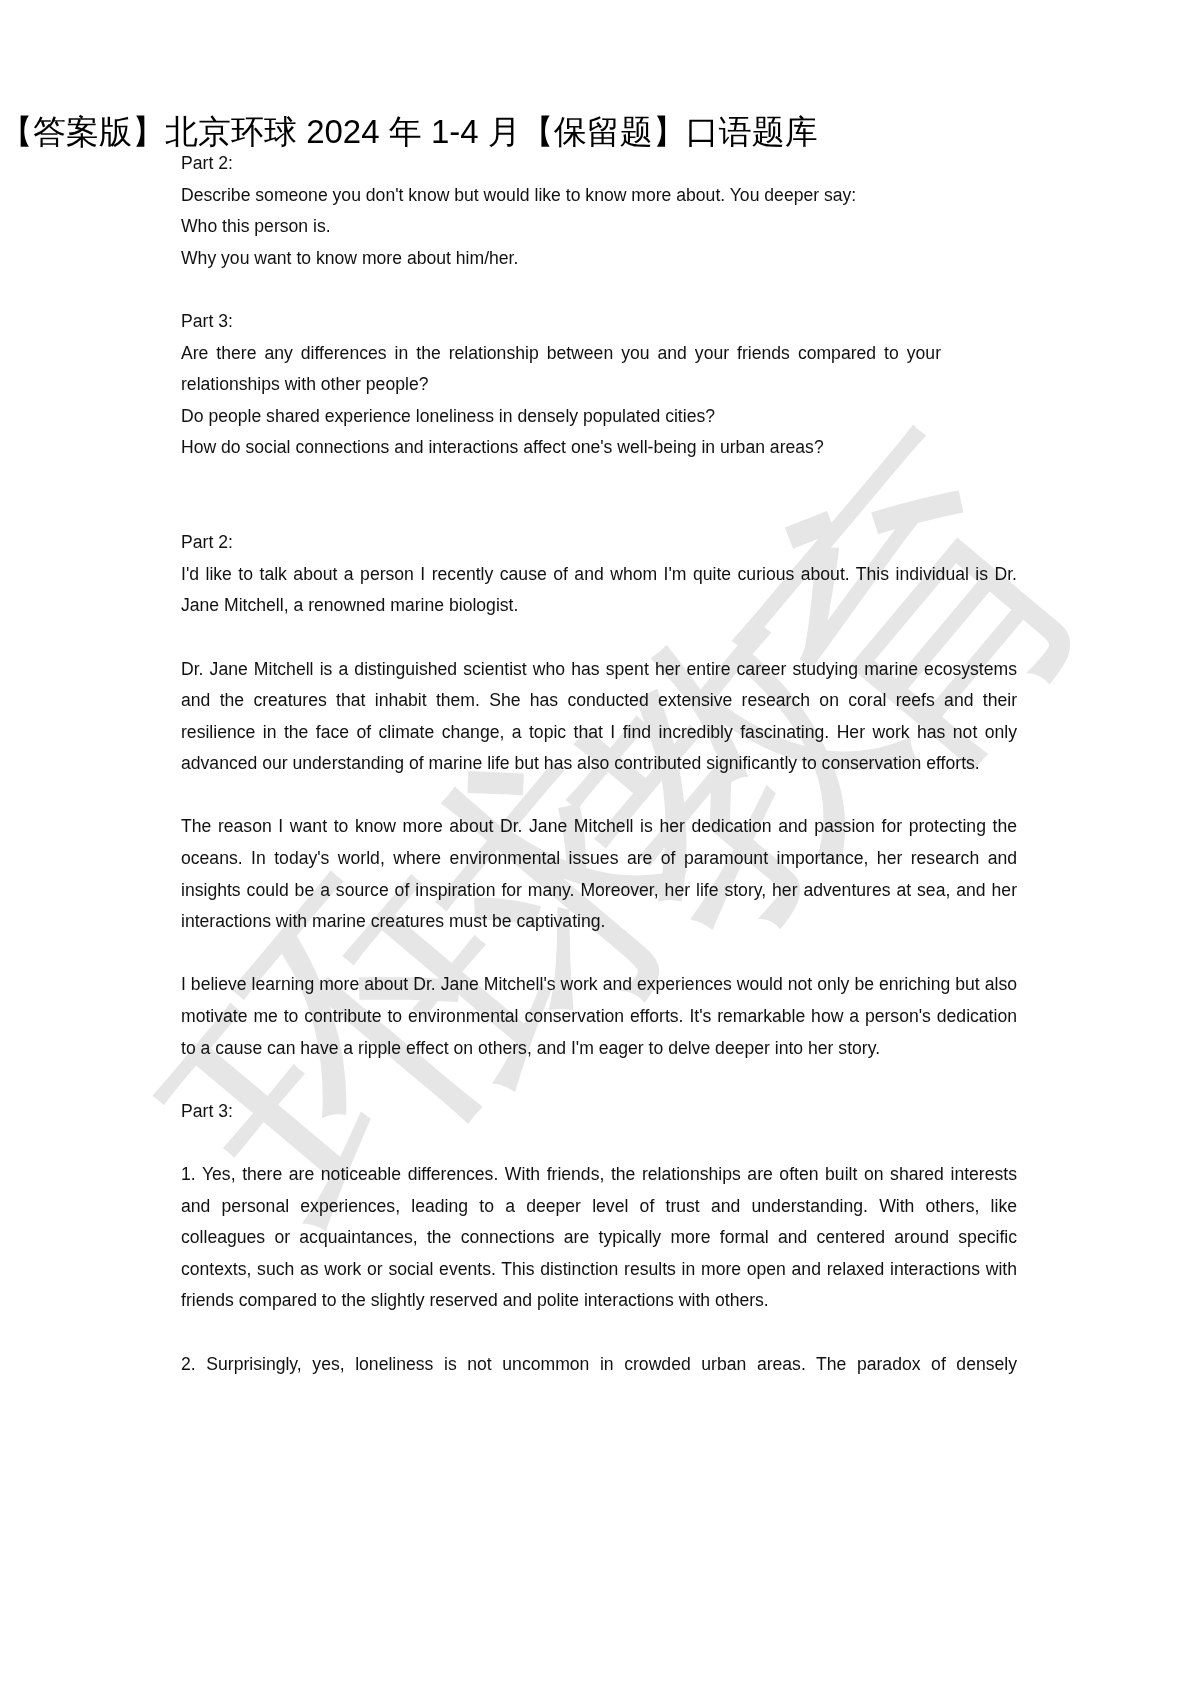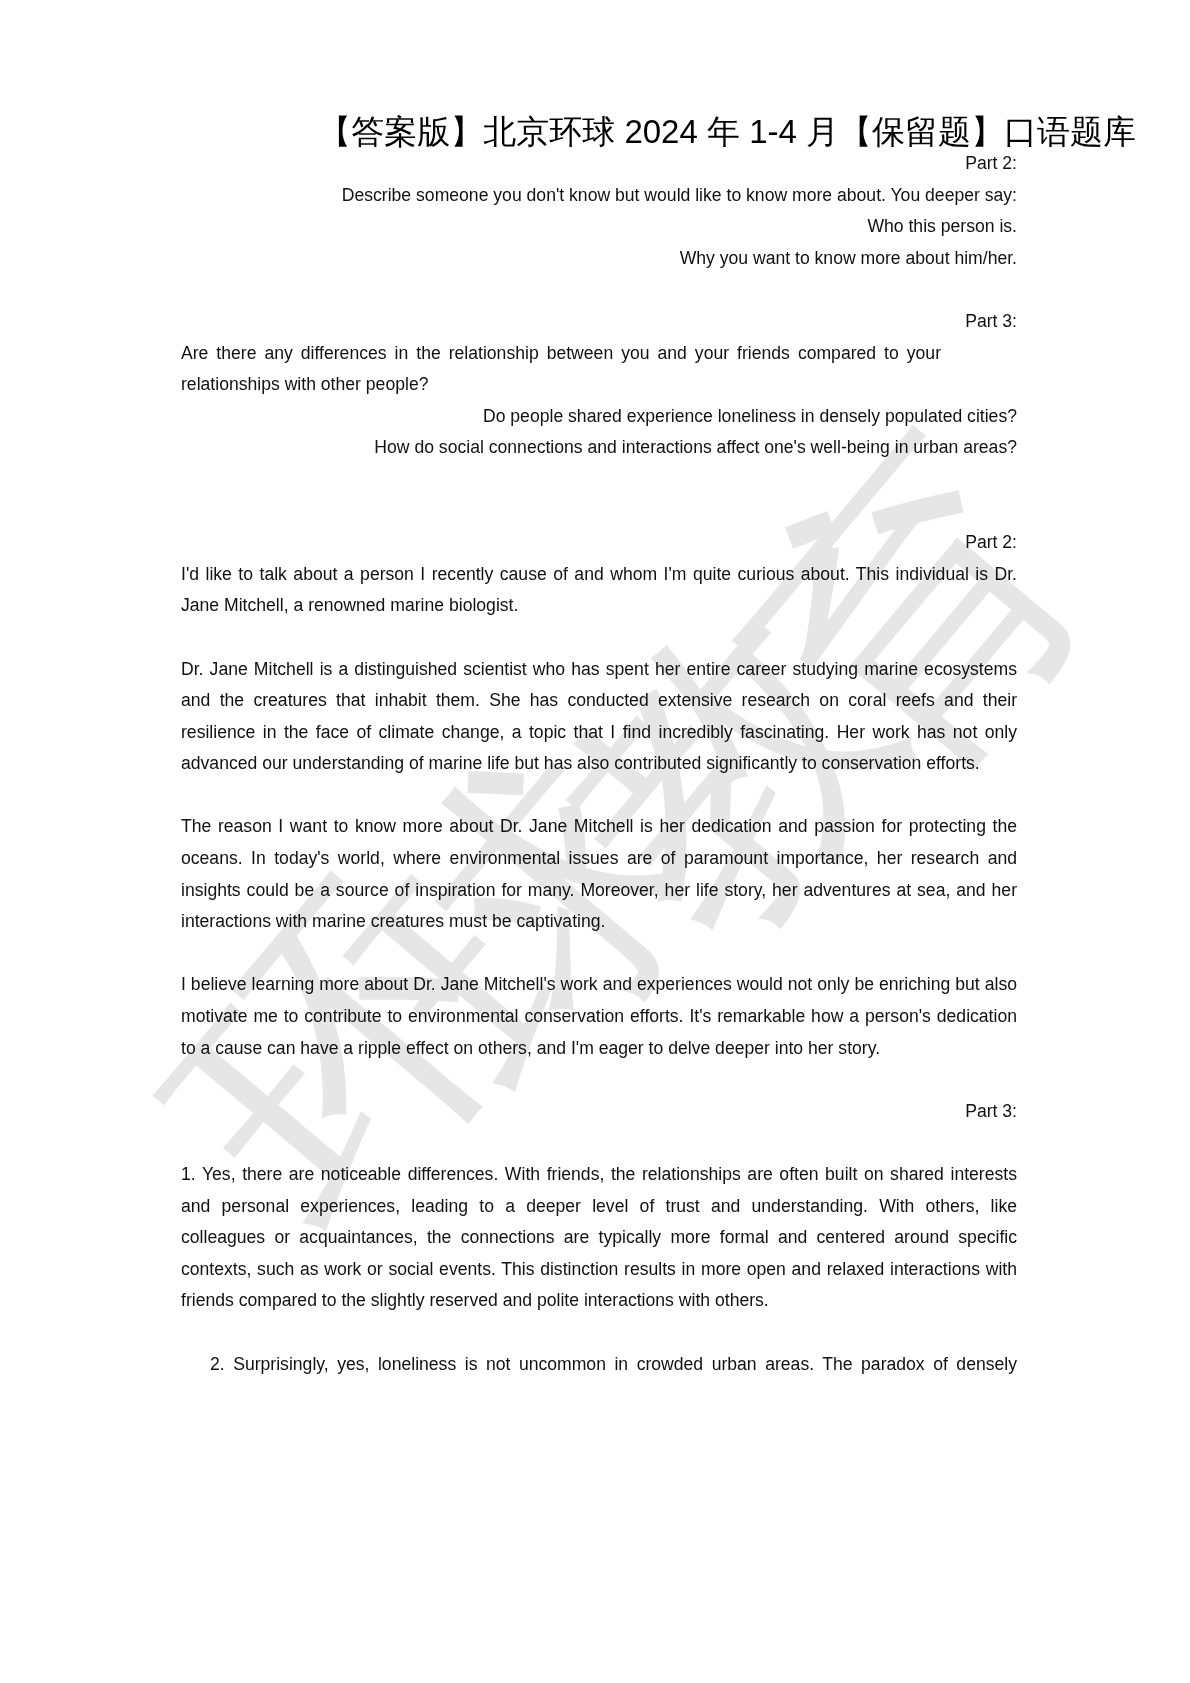--- a/index.html
+++ b/index.html
@@ -1,23 +1,23 @@
 <!DOCTYPE html>
 <html><head>
 <meta charset="utf-8">
 <style>
   html, body { margin: 0; padding: 0; background: #ffffff; }
   body { width: 1190px; height: 1683px; position: relative; overflow: hidden;
          font-family: "Liberation Sans", "DejaVu Sans", sans-serif; color: #111; }
   .page { position: absolute; left: 0; top: 0; width: 1190px; height: 1683px; }
-  .title { position: absolute; left: 0; top: 88px; width: 1136px; text-align: right;
+  .title { position: absolute; left: 0; top: 88px; width: 1136px; text-align: left;
            font-size: 33px; font-weight: normal; letter-spacing: 0px; color: #000; }
   .body { position: absolute; left: 181px; top: 148px; width: 836px;
           font-size: 17.6px; line-height: 31.6px; color: #111; z-index: 2; }
-  .line { white-space: nowrap; text-align: right; }
+  .line { white-space: nowrap; }
   .para { text-align: justify; text-align-last: left; }
   .gap1 { height: 31.6px; }
   .gap2 { height: 63.2px; }
   .watermark { position: absolute; left: 150px; top: 440px; width: 900px; height: 820px;
                z-index: 1; pointer-events: none; }
   .wm-char { position: absolute; font-size: 300px; color: #e6e6e6; line-height: 1;
              font-family: "DejaVu Sans", sans-serif; transform: rotate(-50deg); }
 </style>
 </head>
 <body>
@@ -56,17 +56,17 @@
       <div class="para">Dr. Jane Mitchell is a distinguished scientist who has spent her entire career studying marine ecosystems and the creatures that inhabit them. She has conducted extensive research on coral reefs and their resilience in the face of climate change, a topic that I find incredibly fascinating. Her work has not only advanced our understanding of marine life but has also contributed significantly to conservation efforts.</div>
       <div class="gap1"></div>
       <div class="para">The reason I want to know more about Dr. Jane Mitchell is her dedication and passion for protecting the oceans. In today's world, where environmental issues are of paramount importance, her research and insights could be a source of inspiration for many. Moreover, her life story, her adventures at sea, and her interactions with marine creatures must be captivating.</div>
       <div class="gap1"></div>
       <div class="para">I believe learning more about Dr. Jane Mitchell's work and experiences would not only be enriching but also motivate me to contribute to environmental conservation efforts. It's remarkable how a person's dedication to a cause can have a ripple effect on others, and I'm eager to delve deeper into her story.</div>
       <div class="gap1"></div>
       <div class="line">Part 3:</div>
       <div class="gap1"></div>
       <div class="para">1. Yes, there are noticeable differences. With friends, the relationships are often built on shared interests and personal experiences, leading to a deeper level of trust and understanding. With others, like colleagues or acquaintances, the connections are typically more formal and centered around specific contexts, such as work or social events. This distinction results in more open and relaxed interactions with friends compared to the slightly reserved and polite interactions with others.</div>
       <div class="gap1"></div>
-      <div class="para" style="text-align-last: justify; margin-left: 29px;">2. Surprisingly, yes, loneliness is not uncommon in crowded urban areas. The paradox of densely</div>
+      <div class="para" style="text-align-last: justify;">2. Surprisingly, yes, loneliness is not uncommon in crowded urban areas. The paradox of densely</div>
     </section>
 
   </div>
 </div>
 
 </body></html>

